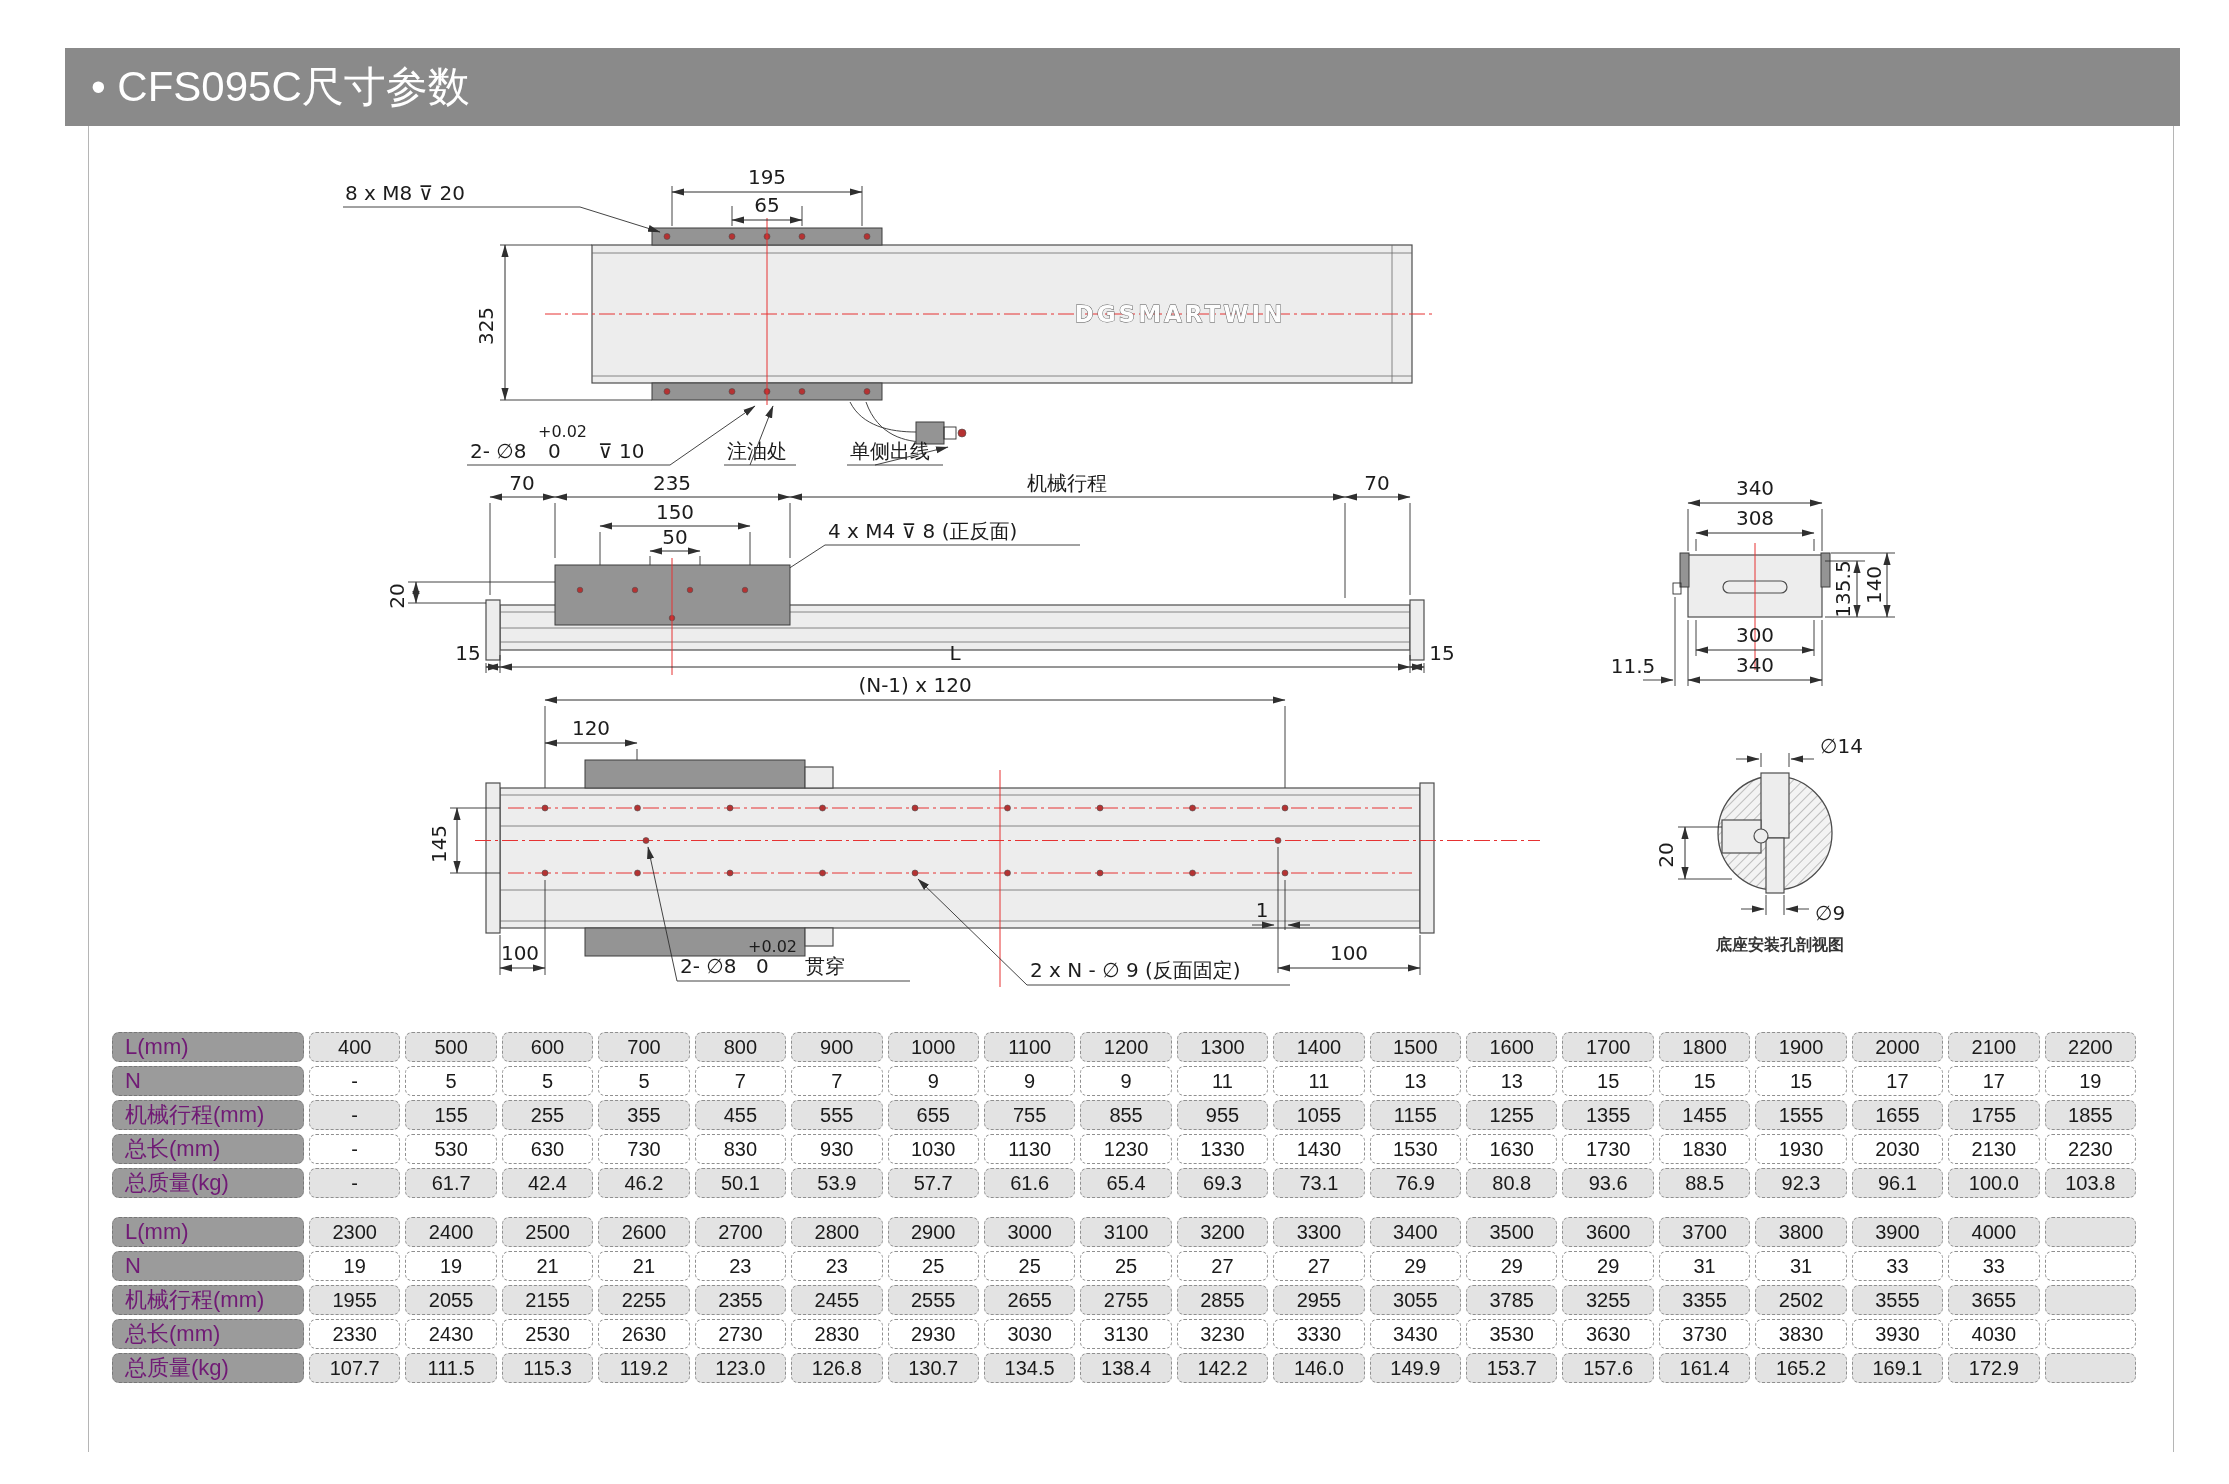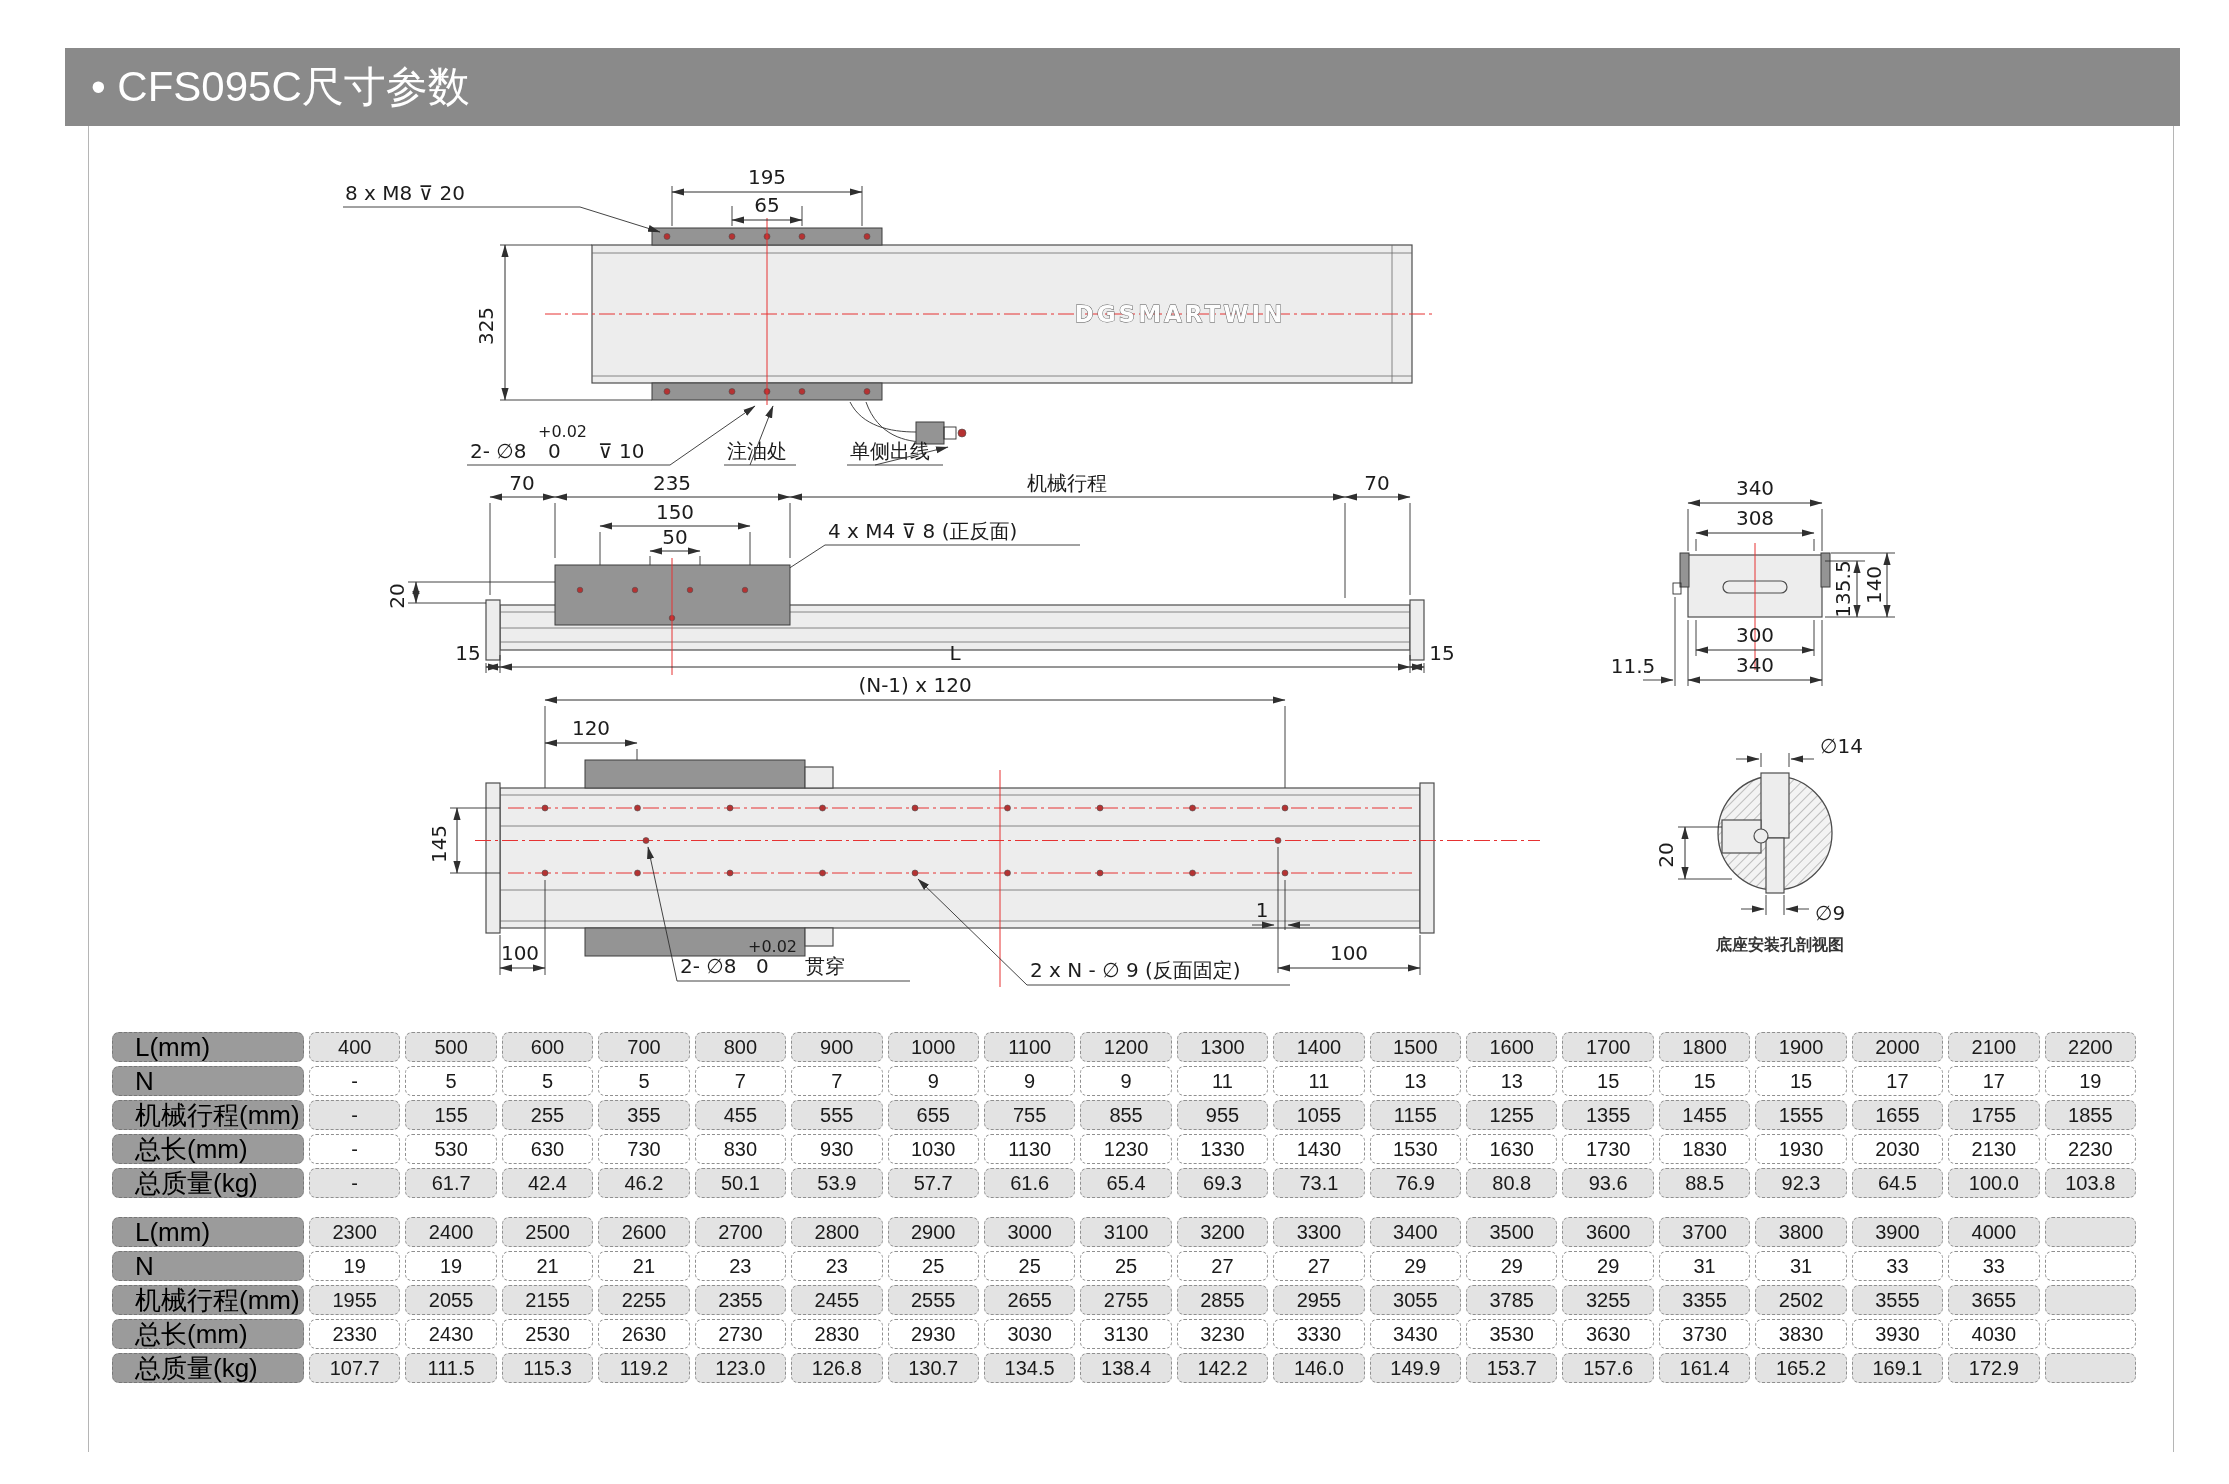--- a/index.html
+++ b/index.html
@@ -26,22 +26,22 @@
   .redc{stroke:#e63232;stroke-width:1;stroke-dasharray:16 4 3 4;fill:none;}
   .redl{stroke:#e63232;stroke-width:1;fill:none;}
   .dot{fill:#b53232;stroke:#4d4d4d;stroke-width:0.6;}
   .wm{font:bold 23px "DejaVu Sans",sans-serif;fill:#fdfdfd;stroke:#555;stroke-width:0.9;
       letter-spacing:3px;paint-order:stroke fill;}
   .cap{font:600 16px "Liberation Sans",sans-serif;fill:#333;}
   .tbl{position:absolute;left:112px;width:2024px;display:grid;
        grid-template-columns:192px repeat(19,1fr);gap:4px 5px;grid-auto-rows:30px;}
   .cell{border-radius:7px;border:1px dashed #8f8f8f;display:flex;align-items:center;
         justify-content:center;font-size:20px;color:#1a1a1a;box-sizing:border-box;}
-  .lab{background:#9b9b9b;border:1px dashed #777;color:#000000;justify-content:flex-start;
-       padding-left:22px;font-size:26px;}
+  .lab{background:#9b9b9b;border:1px dashed #777;color:#701a75;justify-content:flex-start;
+       padding-left:12px;font-size:22px;}
   .c0{background:#e3e3e3;}
   .c1{background:#ffffff;}
 </style>
 </head>
 <body>
 
 <div class="page">
 
   <svg width="0" height="0">
     <defs>
@@ -426,21 +426,21 @@
       <div class="cell c0">57.7</div>
       <div class="cell c0">61.6</div>
       <div class="cell c0">65.4</div>
       <div class="cell c0">69.3</div>
       <div class="cell c0">73.1</div>
       <div class="cell c0">76.9</div>
       <div class="cell c0">80.8</div>
       <div class="cell c0">93.6</div>
       <div class="cell c0">88.5</div>
       <div class="cell c0">92.3</div>
-      <div class="cell c0">64.5</div>
+      <div class="cell c0">96.1</div>
       <div class="cell c0">100.0</div>
       <div class="cell c0">103.8</div>
     </div>
   <div class="tbl" style="top:1217px">
       <div class="cell lab">L(mm)</div>
       <div class="cell c0">2300</div>
       <div class="cell c0">2400</div>
       <div class="cell c0">2500</div>
       <div class="cell c0">2600</div>
       <div class="cell c0">2700</div>

